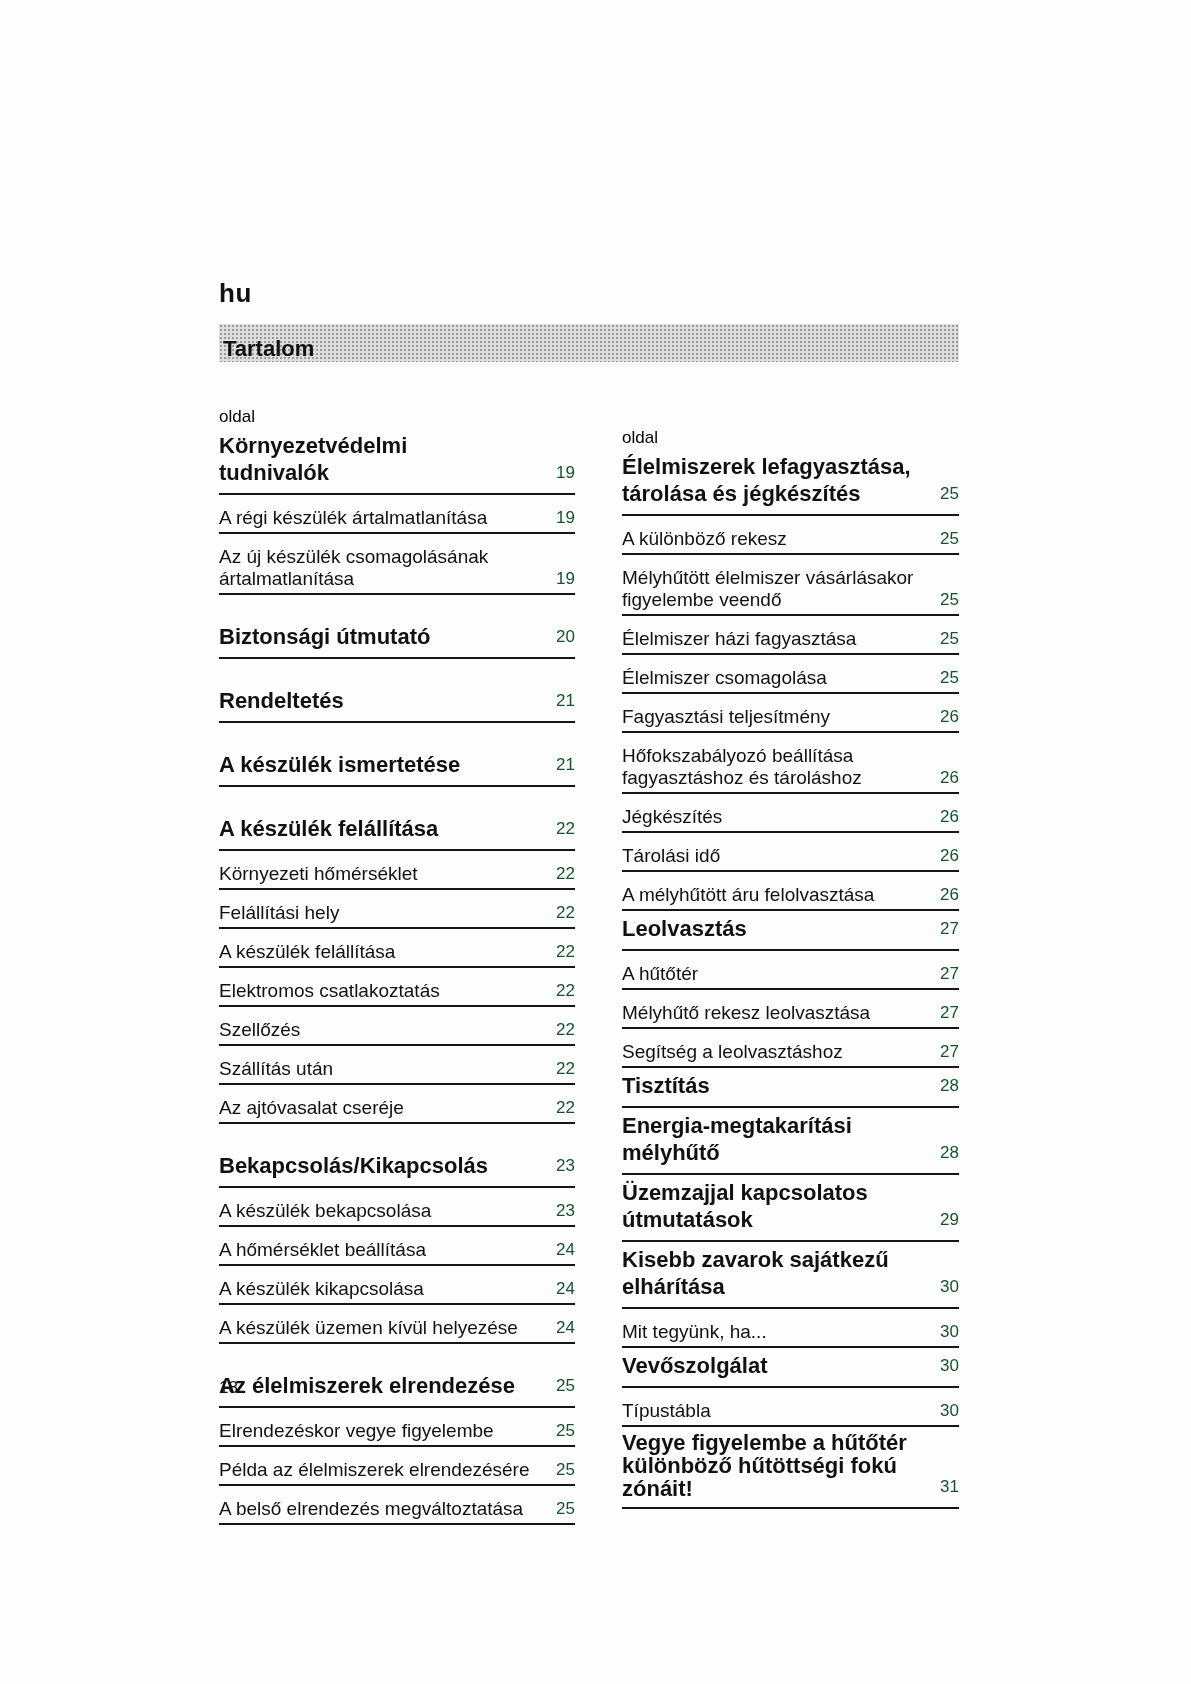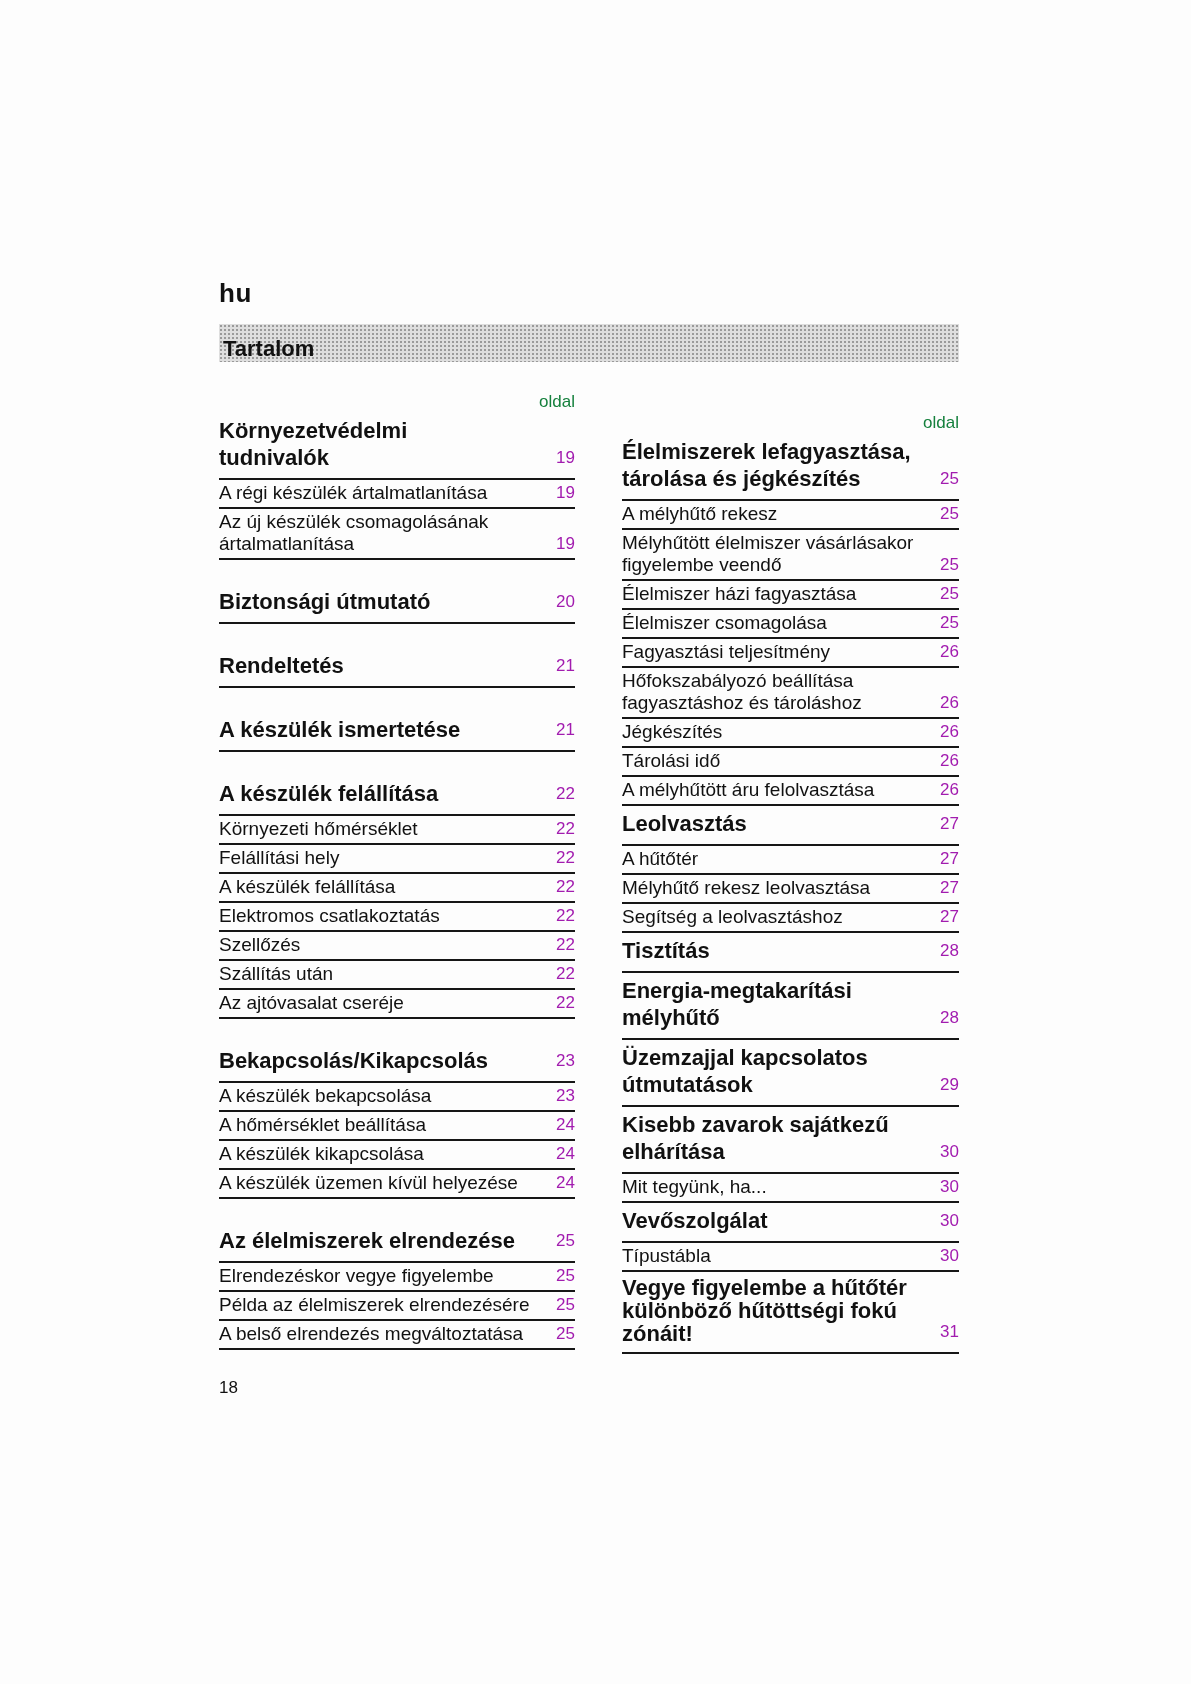--- a/index.html
+++ b/index.html
@@ -13,32 +13,32 @@
     margin-top:18px; height:38px; display:flex; align-items:flex-end; padding-left:4px;
     background-color:#dedede;
     background-image: radial-gradient(circle, #9a9a9a 0.8px, rgba(0,0,0,0) 1px);
     background-size:4px 4px;
   }
   .bar-title { font-size:22px; font-weight:bold; }
   .cols { display:flex; margin-top:30px; }
   .col { display:block; }
   .col-left  { width:356px; }
   .col-right { width:337px; margin-left:47px; padding-top:21px; }
-  .oldal { text-align:right; font-size:17px; line-height:20px; margin-bottom:5px; color:#15803d; }
+  .oldal { text-align:left; font-size:17px; line-height:20px; margin-bottom:5px; color:#000000;margin-top:15px; }
   .entry {
     display:flex; justify-content:space-between; align-items:flex-end;
     border-bottom:2px solid #161616;
   }
-  .toc-i { font-size:19px; line-height:22px; padding:2px 0 3px; }
+  .toc-i { font-size:19px; line-height:22px; padding:12px 0 3px; }
   .toc-h { font-size:22px; font-weight:bold; line-height:27px; padding:0 0 7px; }
   .toc-h.tight { line-height:23px; }
   .mt-big { margin-top:28px; }    
   .mt-sm  { margin-top:4px; }     
   .lbl { white-space:pre; }
-  .num { font-size:17px; font-weight:normal; line-height:22px; padding-left:8px; color:#a21caf; }
+  .num { font-size:17px; font-weight:normal; line-height:22px; padding-left:8px; color:#14532d; }
   .toc-h .num { line-height:26px; }
   .footer-page { position:absolute; left:219px; top:1378px; font-size:17px; }
 </style>
 </head>
 <body>
 
 <div class="page">
   <div class="content">
     <div class="hu">hu</div>
     <div class="bar">
@@ -143,21 +143,21 @@
           </div>
         </div>
       <div class="col col-right" id="col-right">
           <div class="oldal">oldal</div>
           <div class="entry toc-h">
             <span class="lbl">Élelmiszerek lefagyasztása,
 tárolása és jégkészítés</span>
             <span class="num">25</span>
           </div>
           <div class="entry toc-i">
-            <span class="lbl">A mélyhűtő rekesz</span>
+            <span class="lbl">A különböző rekesz</span>
             <span class="num">25</span>
           </div>
           <div class="entry toc-i">
             <span class="lbl">Mélyhűtött élelmiszer vásárlásakor
 figyelembe veendő</span>
             <span class="num">25</span>
           </div>
           <div class="entry toc-i">
             <span class="lbl">Élelmiszer házi fagyasztása</span>
             <span class="num">25</span>

